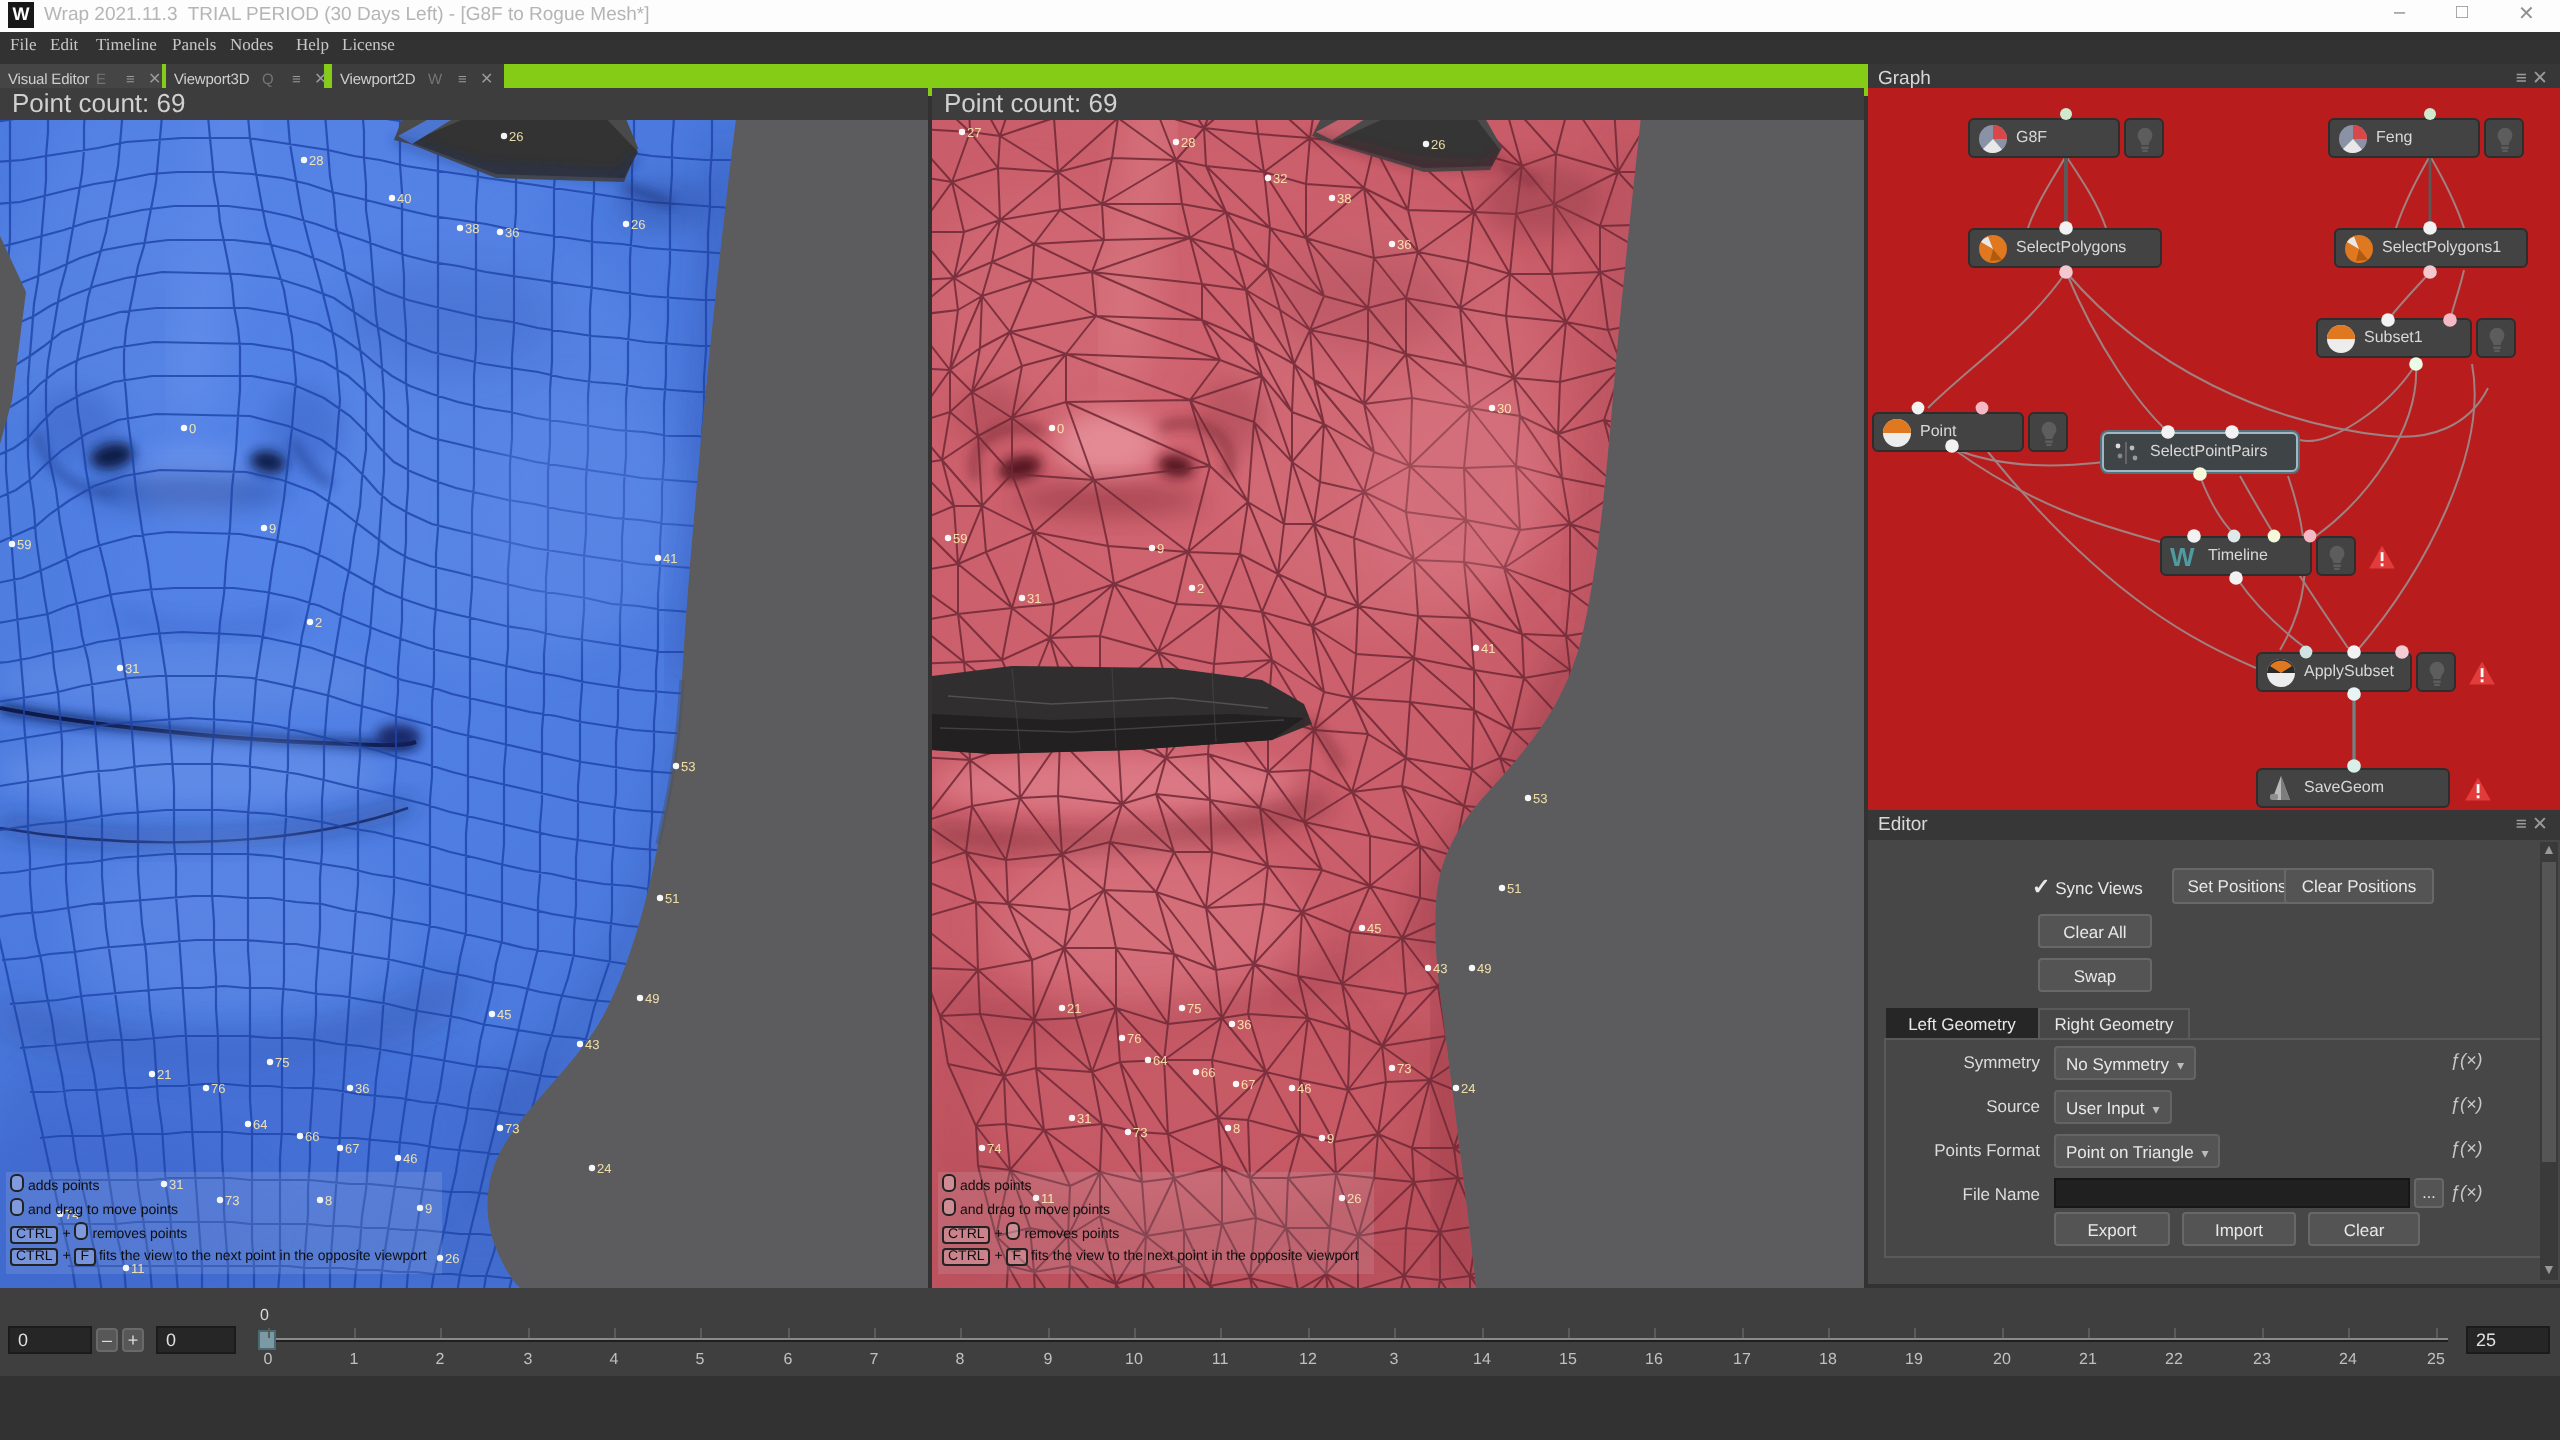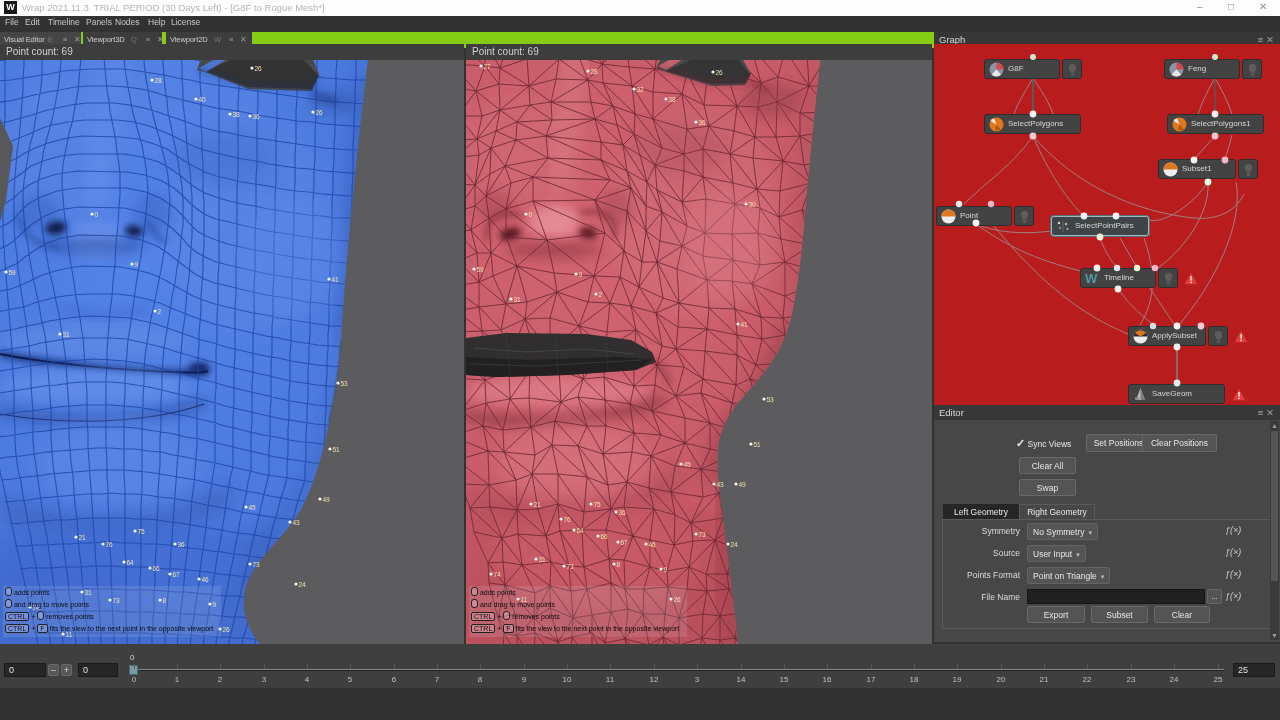--- a/index.html
+++ b/index.html
@@ -4,31 +4,31 @@
 * { margin:0; padding:0; box-sizing:border-box; }
 body { width:1280px; height:720px; overflow:hidden; background:#323232;
   font-family:"Liberation Sans", sans-serif; position:relative; }
 .titlebar { position:absolute; left:0; top:0; width:1280px; height:16px; background:#fdfdfd; }
 .wchip { position:absolute; left:4px; top:1px; width:13px; height:13px; background:#181818; color:#fff;
   font-size:9px; font-weight:bold; text-align:center; line-height:13px; }
 .ttext { position:absolute; left:22px; top:2px; font-size:9.5px; color:#b5b5b5; }
 .wbtn { position:absolute; top:1px; font-size:10px; color:#909090; }
 .menubar { position:absolute; left:0; top:16px; width:1280px; height:12px; background:#323232; color:#c8c8c8;
   font-size:8.5px; line-height:12px; }
-.menubar span { position:absolute; top:0; }
+.menubar span { position:absolute; top:0;font-family:Liberation Serif, serif; }
 .tabrow { position:absolute; left:0; top:32px; width:1168px; height:16px; background:#84cc16; }
 .vtab { position:absolute; top:0; height:16px; color:#cfcfcf; font-size:7.5px;
   line-height:16px; padding:0 4px; letter-spacing:-0.1px; }
 .vtab .hk { position:absolute; color:#757575; left:48px; letter-spacing:0; }
 .vtab .ic { position:absolute; color:#9a9a9a; left:63px; }
 .vtab .ic2 { position:absolute; color:#9a9a9a; left:74px; font-size:8px; }
 .panelhead { position:absolute; background:#373737; color:#d8d8d8; font-size:9.5px; }
 .viewport { position:absolute; top:44px; width:464px; height:600px; background:#5c5c5e; overflow:hidden; }
 .pcbar { position:absolute; left:0; top:0; width:100%; height:16px; background:#3d3d3d; color:#d0d0d0;
-  font-size:10px; line-height:16px; padding-left:6px; z-index:5; }
+  font-size:13px; line-height:16px; padding-left:6px; z-index:5; }
 .helpov { position:absolute; left:3px; bottom:7px; width:218px; height:51px; background:rgba(225,230,240,0.13);
   z-index:6; padding:1px 0 0 2px; }
 .hl { font-size:7px; color:#0d0d0d; height:12px; line-height:12px; white-space:nowrap; }
 .mi { display:inline-block; width:7px; height:9px; border:1px solid #222; border-radius:3px;
   background:rgba(255,255,255,0.25); vertical-align:-1px; }
 .kb { display:inline-block; border:1px solid #222; border-radius:2px; font-size:7px; padding:0 2px;
   height:9px; line-height:8px; background:rgba(255,255,255,0.2); vertical-align:0px; }
 .graph { position:absolute; left:934px; top:44px; width:346px; height:361px; background:#b91c1c; overflow:hidden; }
 .wires { position:absolute; left:0; top:0; }
 .dots { position:absolute; left:0; top:0; z-index:8; }
@@ -528,21 +528,21 @@
   <div class="drop" style="left:93px;top:140px;height:17px;line-height:16px">User Input</div>
   <div class="fx" style="left:291px;top:142px">ƒ(×)</div>
   <div class="lbl" style="left:0px;top:165px;width:86px">Points Format</div>
   <div class="drop" style="left:93px;top:162px;height:17px;line-height:16px">Point on Triangle</div>
   <div class="fx" style="left:291px;top:164px">ƒ(×)</div>
   <div class="lbl" style="left:0px;top:187px;width:86px">File Name</div>
   <div style="position:absolute;left:93px;top:184px;width:178px;height:15px;background:#202020;border:1px solid #161616"></div>
   <div class="btn" style="left:273px;top:184px;width:15px;height:15px;line-height:14px;font-size:8px">...</div>
   <div class="fx" style="left:291px;top:186px">ƒ(×)</div>
   <div class="btn" style="left:93px;top:201px;width:58px;height:17px;line-height:16px">Export</div>
-  <div class="btn" style="left:157px;top:201px;width:57px;height:17px;line-height:16px">Subset</div>
+  <div class="btn" style="left:157px;top:201px;width:57px;height:17px;line-height:16px">Import</div>
   <div class="btn" style="left:220px;top:201px;width:56px;height:17px;line-height:16px">Clear</div>
   <div class="scroll">
       <div class="ar" style="top:0">▲</div>
       <div class="thumb"></div>
       <div class="ar" style="bottom:0">▼</div>
     </div>
 </div>
 <div class="timeline">
   <div class="tlin" style="left:4px;width:42px">0</div>
   <div class="pmbtn" style="left:48px">–</div>

